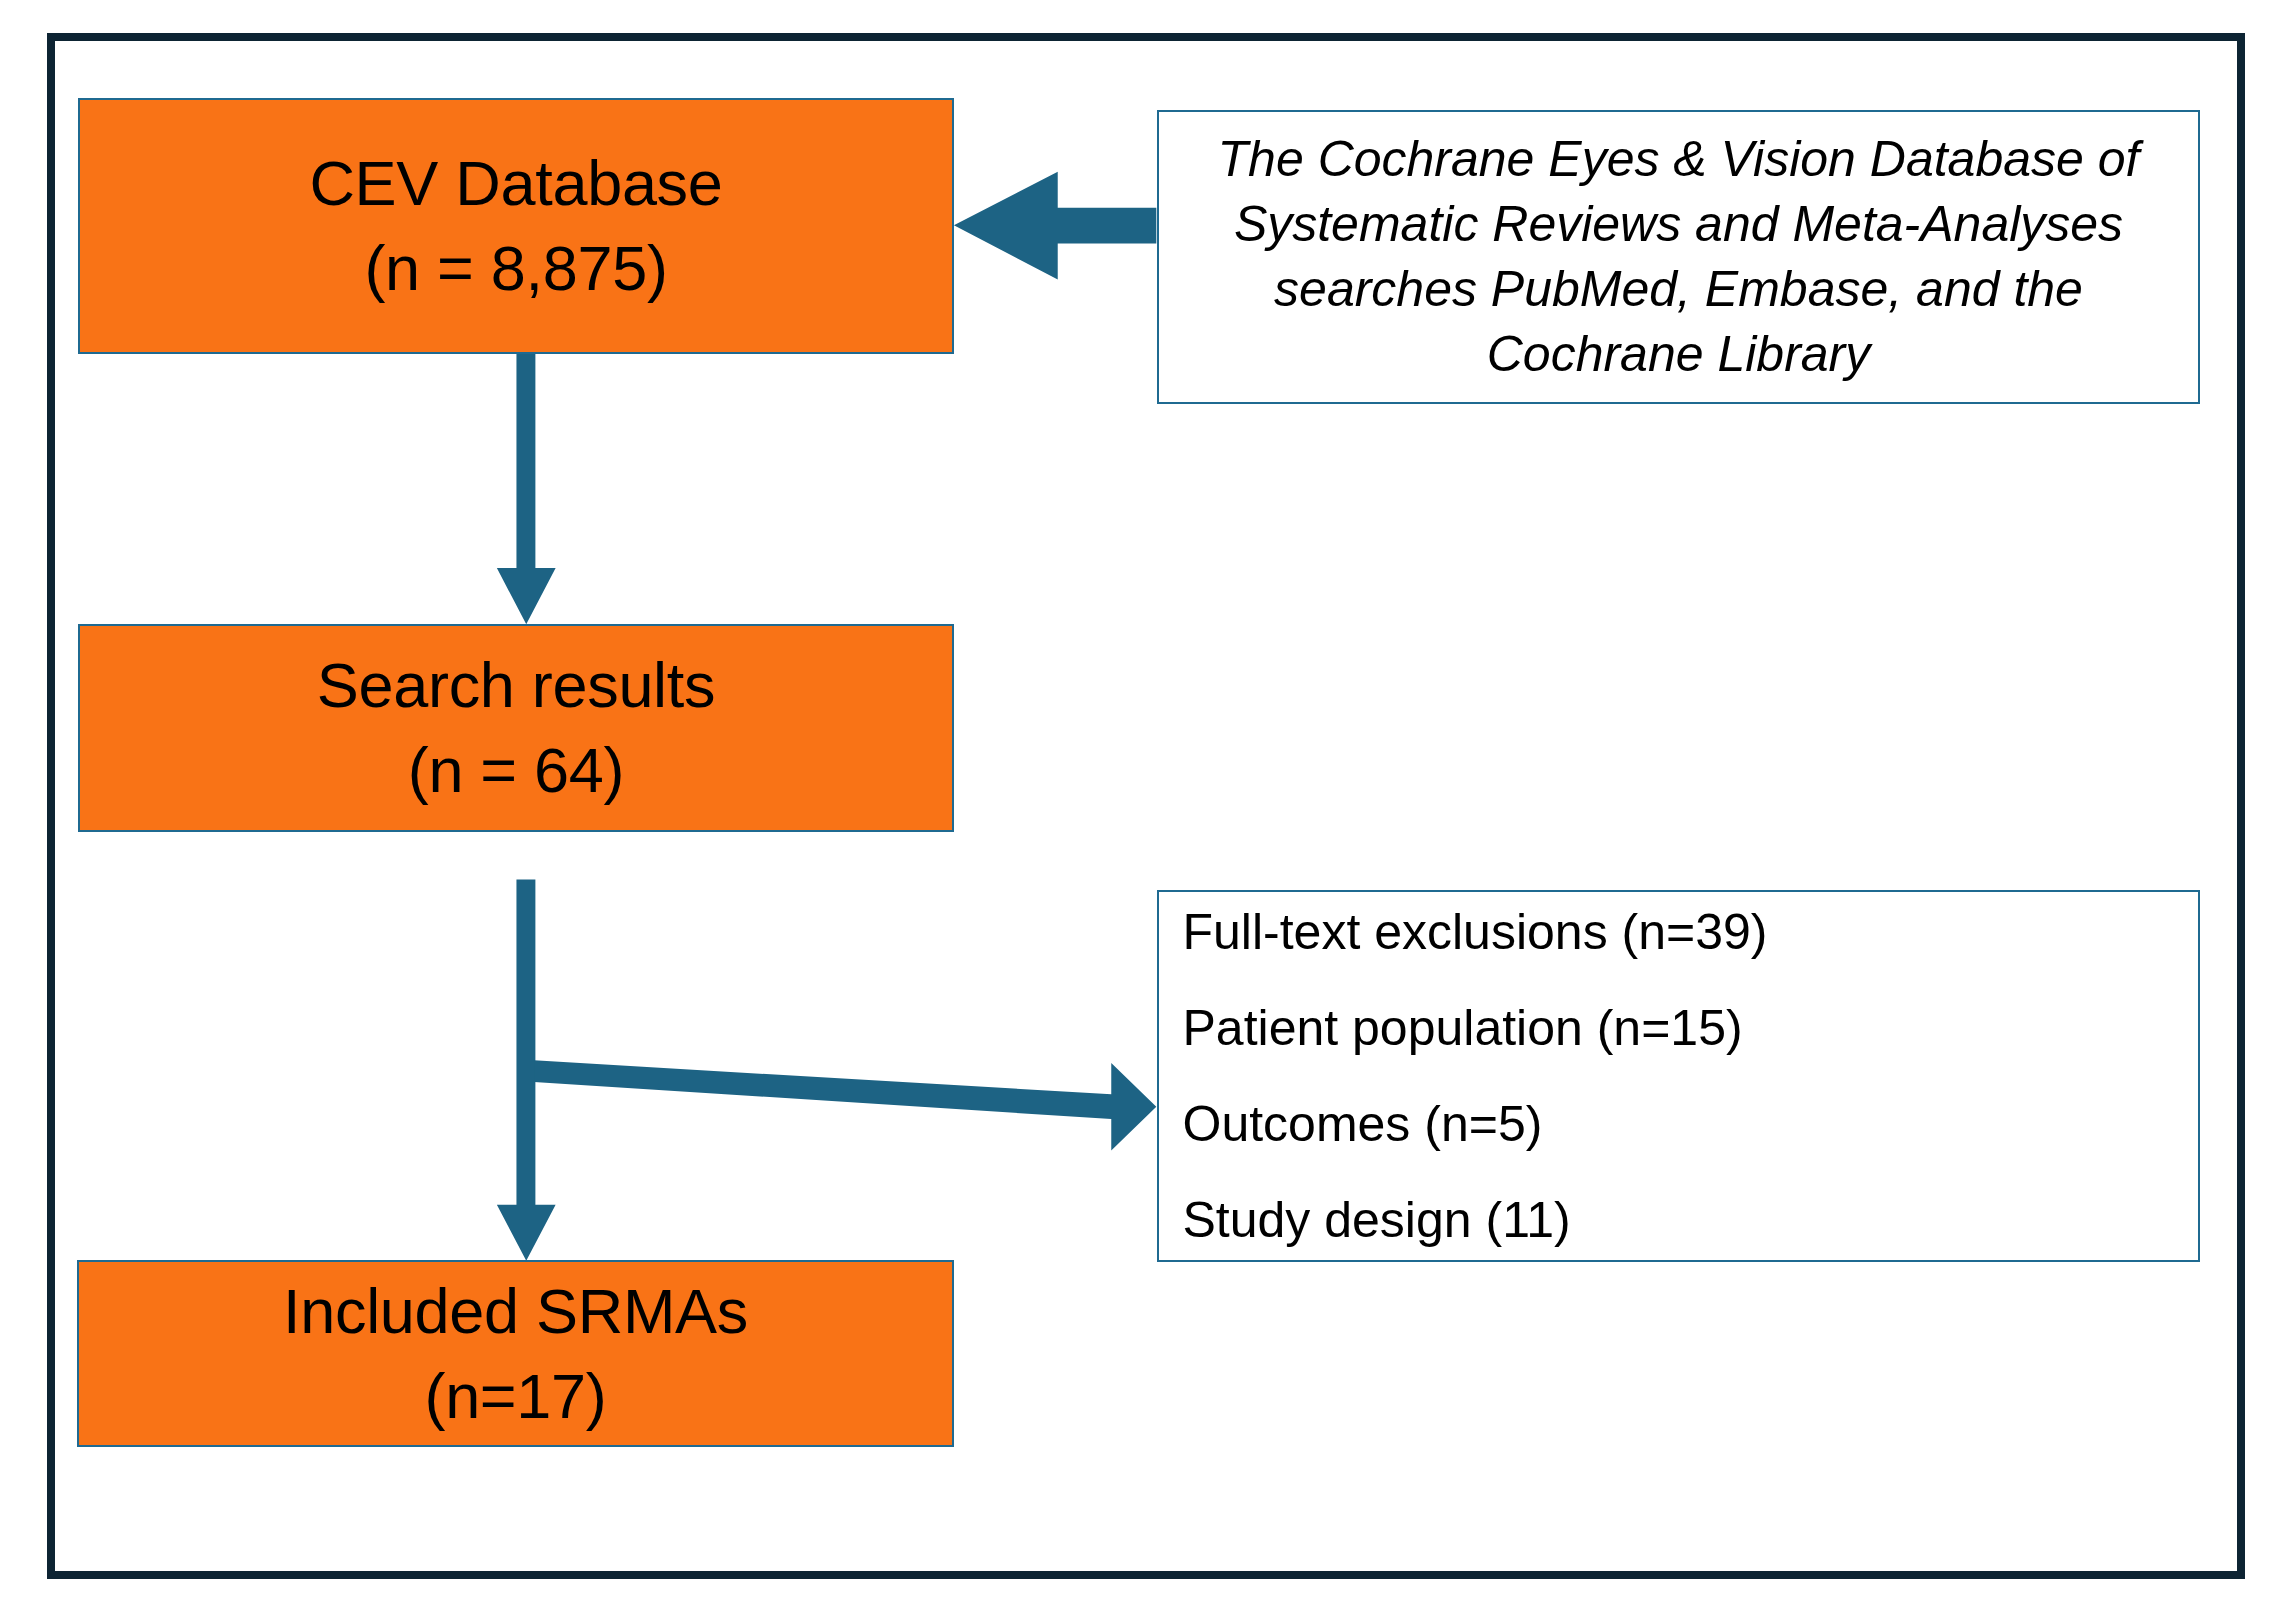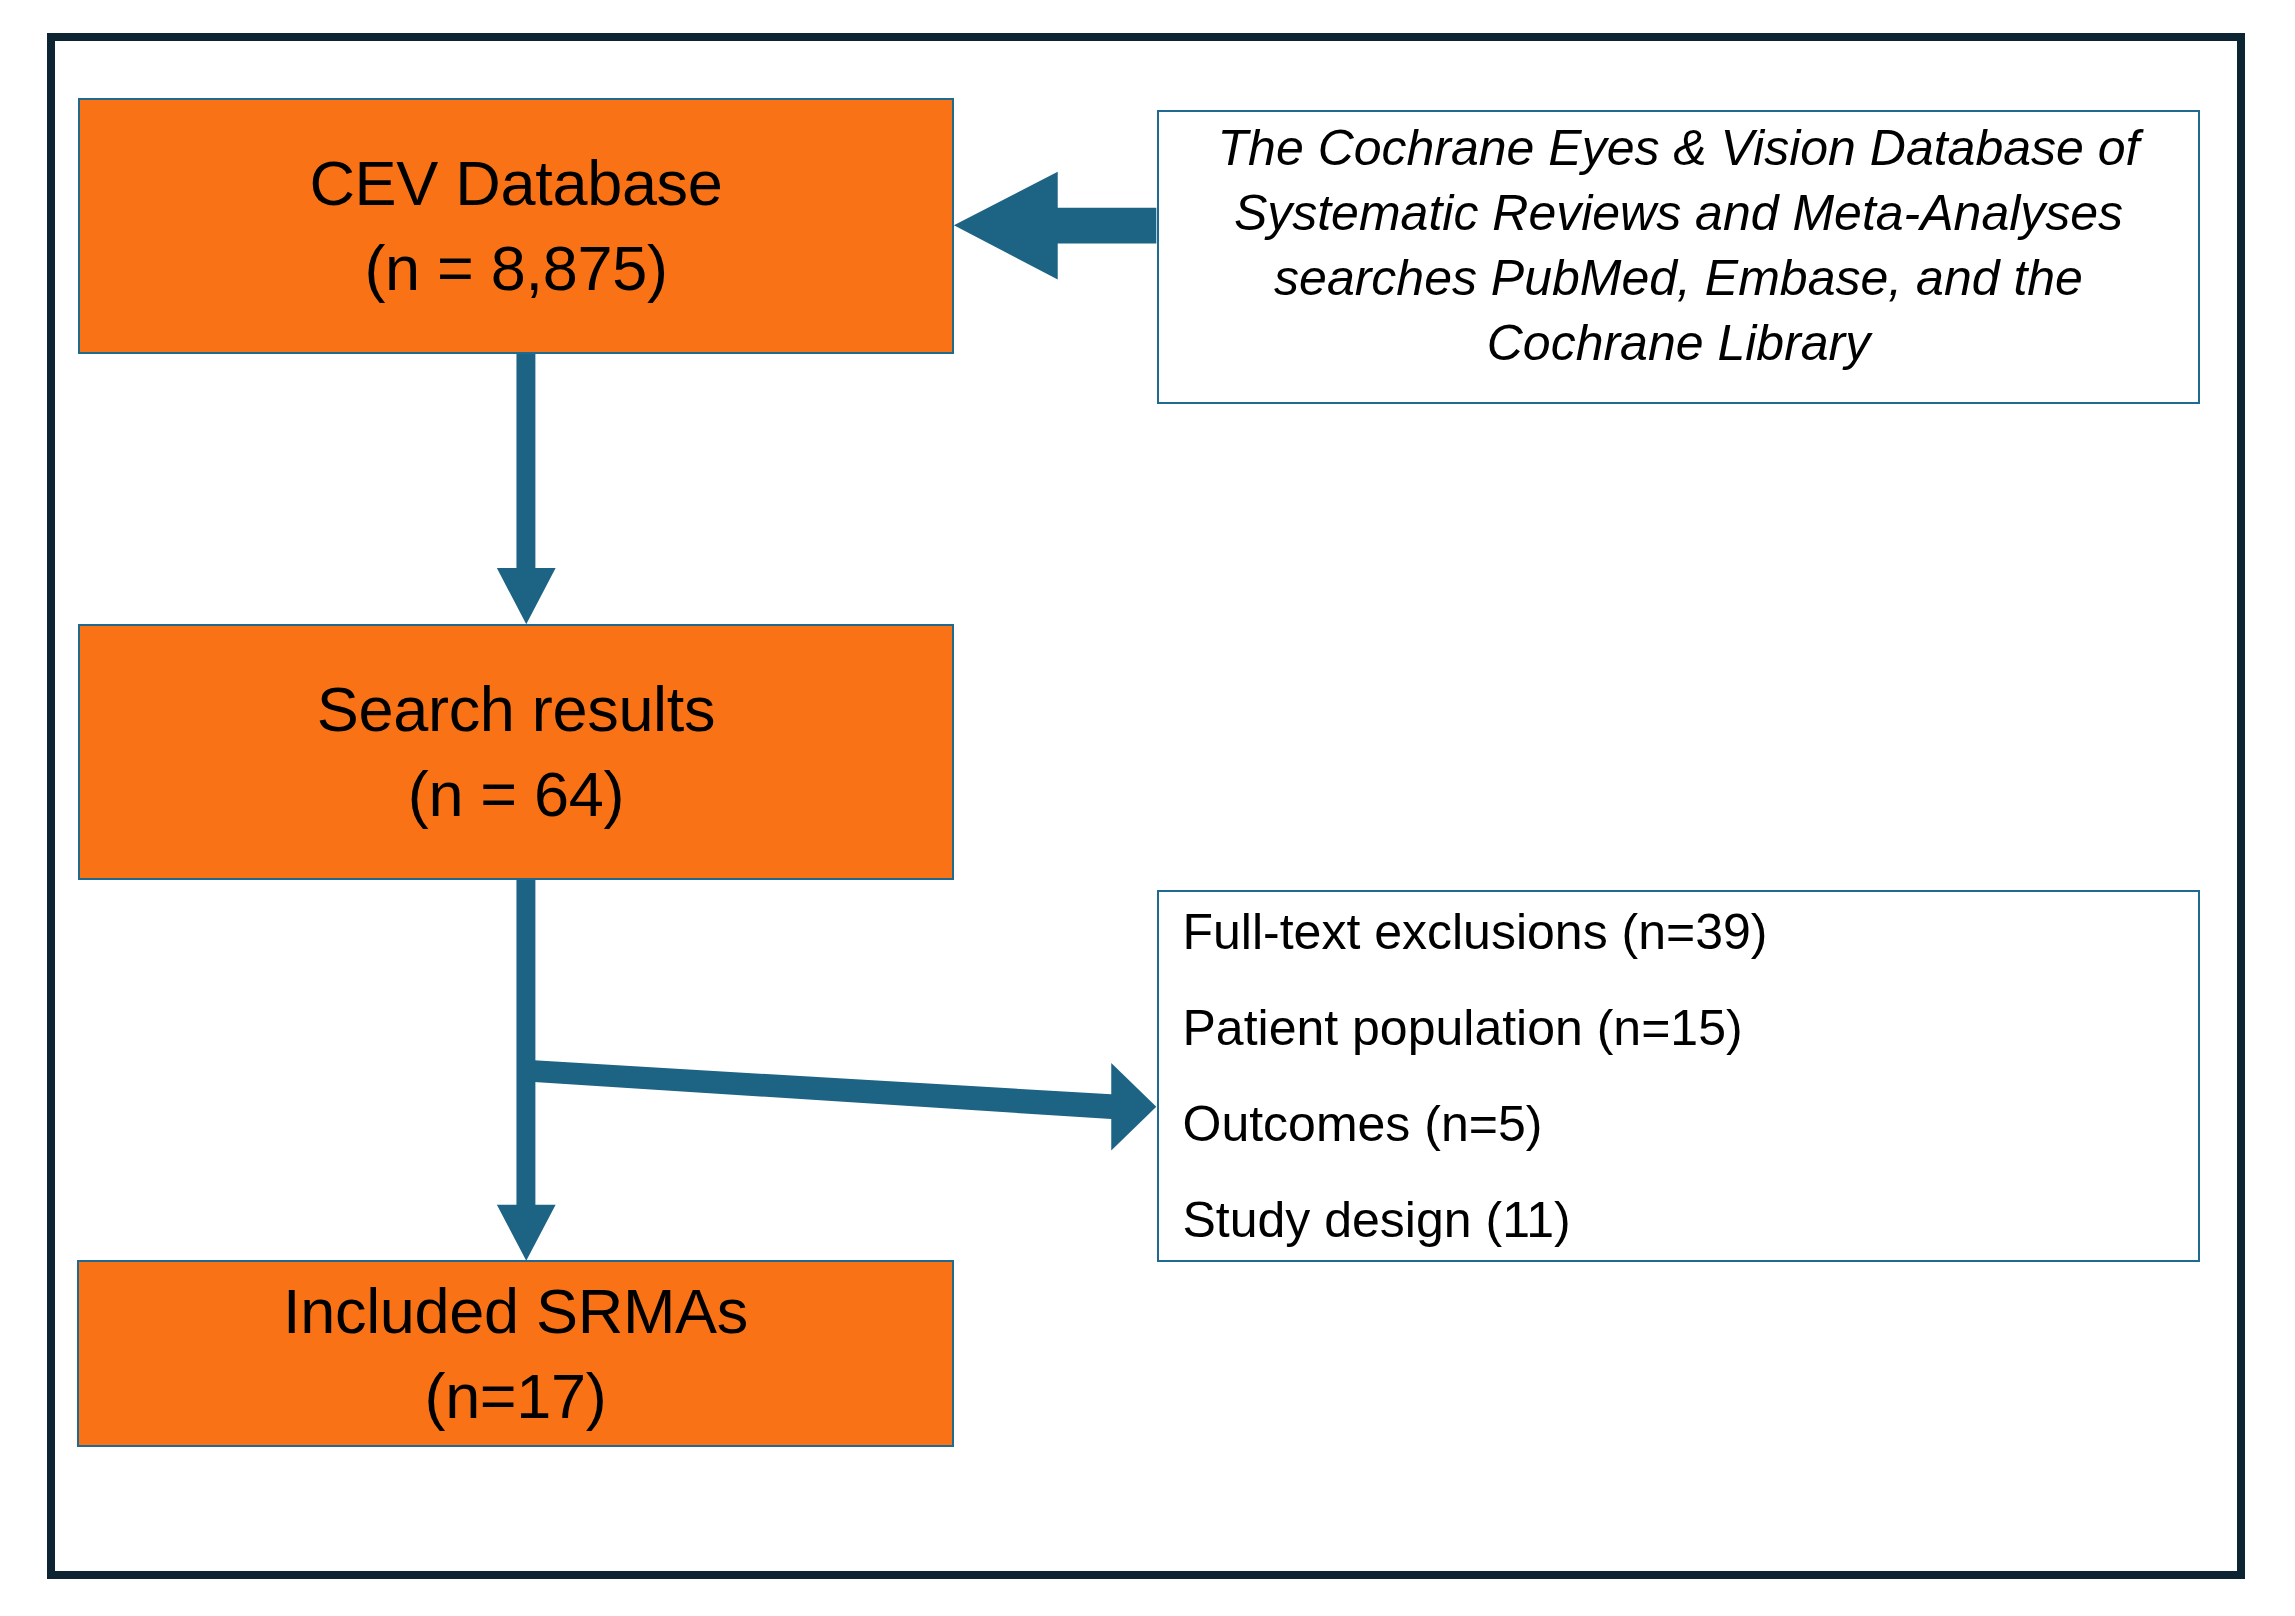--- a/index.html
+++ b/index.html
@@ -61,42 +61,42 @@
     left: 78px;
     top: 98px;
     width: 876px;
     height: 256px;
   }
 
   #box-search {
     left: 78px;
     top: 624px;
     width: 876px;
-    height: 256px;
+    height: 208px;
   }
 
   #box-included {
     left: 77px;
     top: 1260px;
     width: 877px;
     height: 187px;
   }
 
   
   #box-note {
     position: absolute;
     left: 1157px;
     top: 110px;
     width: 1043px;
     height: 294px;
     box-sizing: border-box;
     border: 2px solid #1f6a91;
     background: #ffffff;
     display: flex;
-    align-items: flex-start;
+    align-items: center;
     justify-content: center;
     padding: 3.9px 17px;
   }
   #box-note .note-text {
     font-style: italic;
     font-size: 50px;
     line-height: 1.30;
     text-align: center;
     color: #000000;
   }

